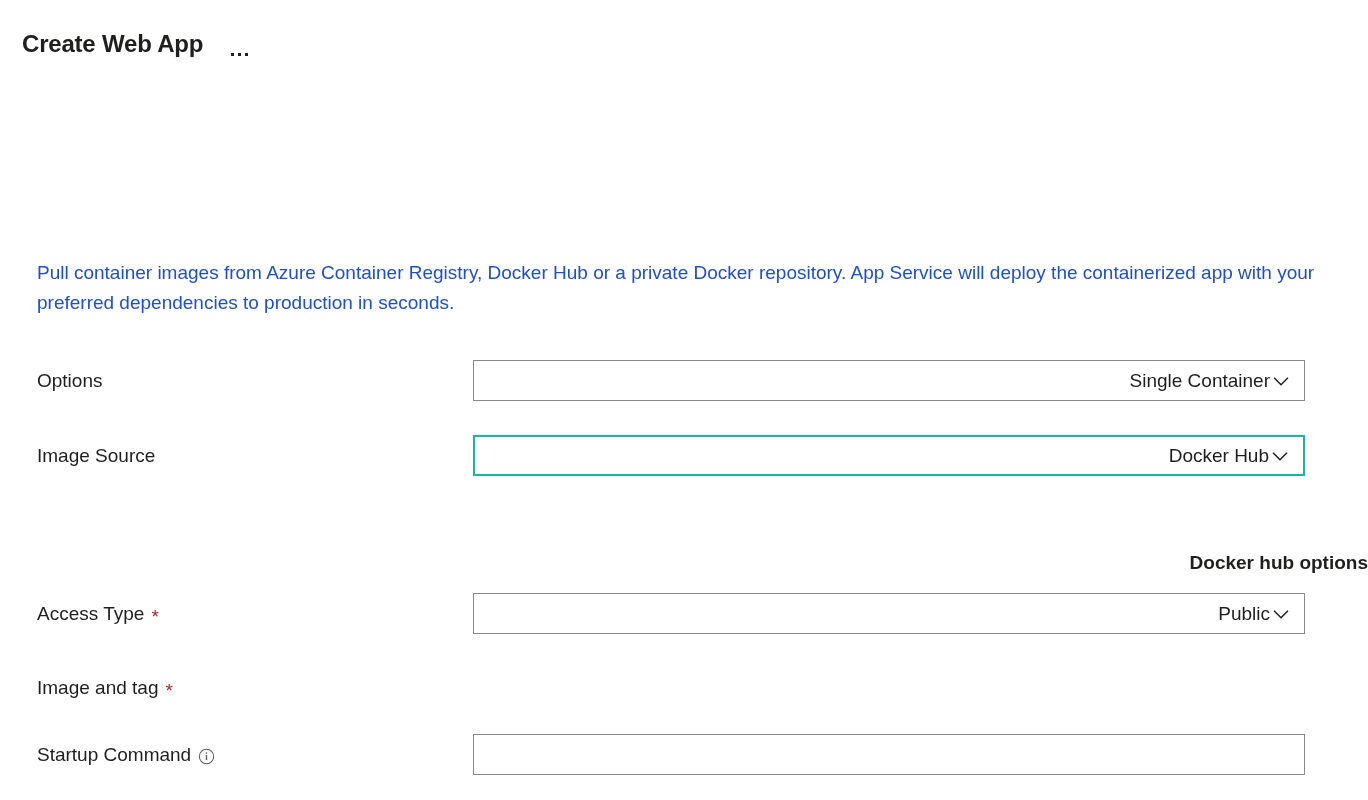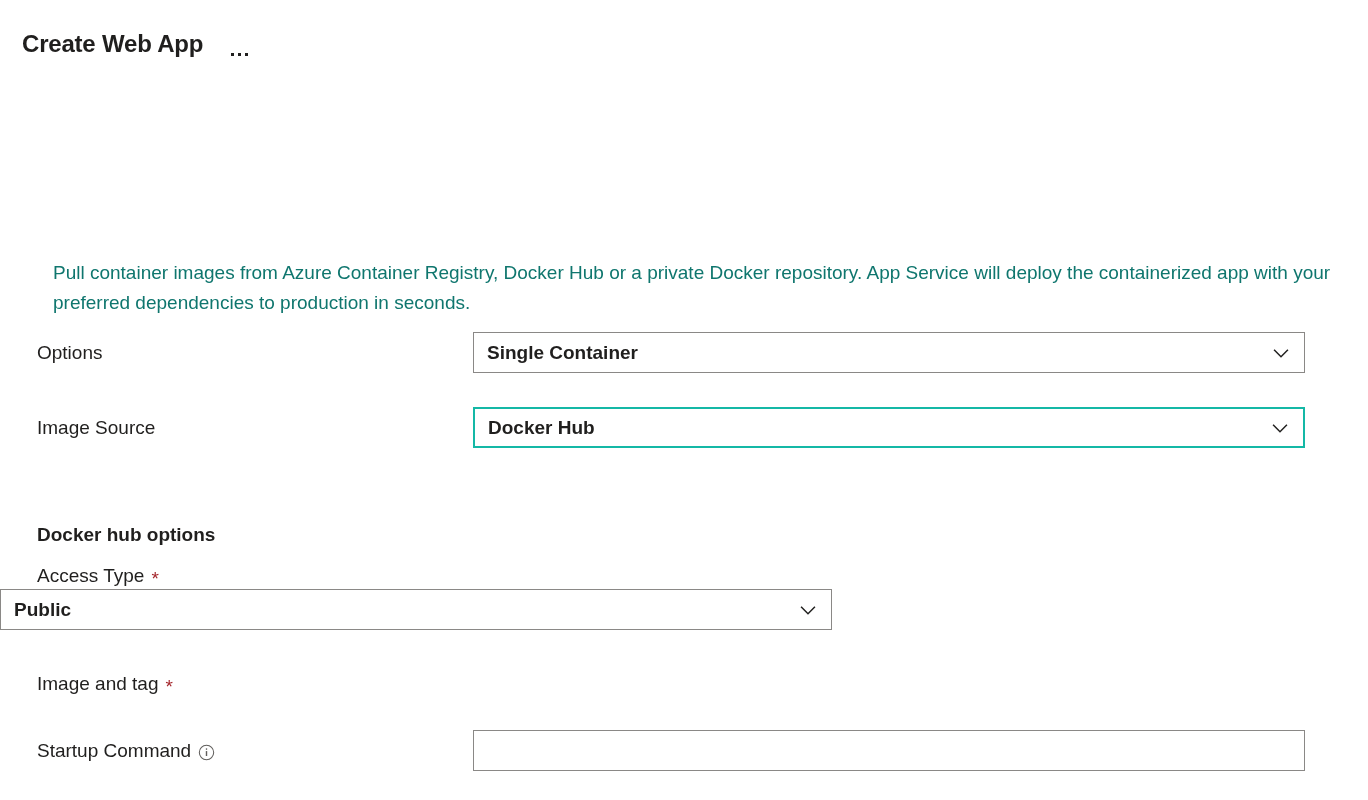--- a/index.html
+++ b/index.html
@@ -96,30 +96,30 @@
   }
 
   
   .description {
     position: absolute;
     left: 37px;
     top: 258px;
     width: 1302px;
     font-size: 19px;
     line-height: 30px;
-    color: #0f766e;
-    margin-left: 16px;
+    color: #1d4ed8;
   }
 
   
   .form {
     position: absolute;
     left: 0;
-    top: 332px;
+    top: 360px;
     width: 1368px;
+    text-align: right;
   }
   .row {
     position: relative;
     display: flex;
     align-items: flex-start;
     margin-bottom: 0;
   }
   .row-label {
     width: 473px;
     padding-left: 37px;
@@ -153,21 +153,20 @@
     border: 1px solid #8a8886;
     background: #ffffff;
     display: flex;
     align-items: center;
     padding: 0 10px 0 13px;
     font-size: 19px;
     line-height: 24px;
     color: #201f1e;
     cursor: pointer;
     position: relative;
-    font-weight: bold;
   }
   .field.focused {
     border: 2px solid #14b8a6;
   }
   .field .value {
     flex: 1;
     white-space: nowrap;
     overflow: hidden;
   }
   .field.text-input { cursor: text; }
@@ -234,21 +233,21 @@
       <div class="field focused">
         <span class="value">Docker Hub</span>
         <svg class="chevron" viewBox="0 0 24 24" fill="none">
           <path d="M5 9 L12 16 L19 9" stroke="#201f1e" stroke-width="1.6" stroke-linecap="square" fill="none"></path>
         </svg>
       </div>
     </div>
 
     <div class="section-heading" style="margin-top:74px;">Docker hub options</div>
 
-    <div class="row" style="margin-top:7px; margin-bottom:33px;flex-direction:column;">
+    <div class="row" style="margin-top:17px; margin-bottom:33px;">
       <div class="row-label">
         <span>Access Type</span>
         <span class="req">*</span>
       </div>
       <div class="field">
         <span class="value">Public</span>
         <svg class="chevron" viewBox="0 0 24 24" fill="none">
           <path d="M5 9 L12 16 L19 9" stroke="#201f1e" stroke-width="1.6" stroke-linecap="square" fill="none"></path>
         </svg>
       </div>

